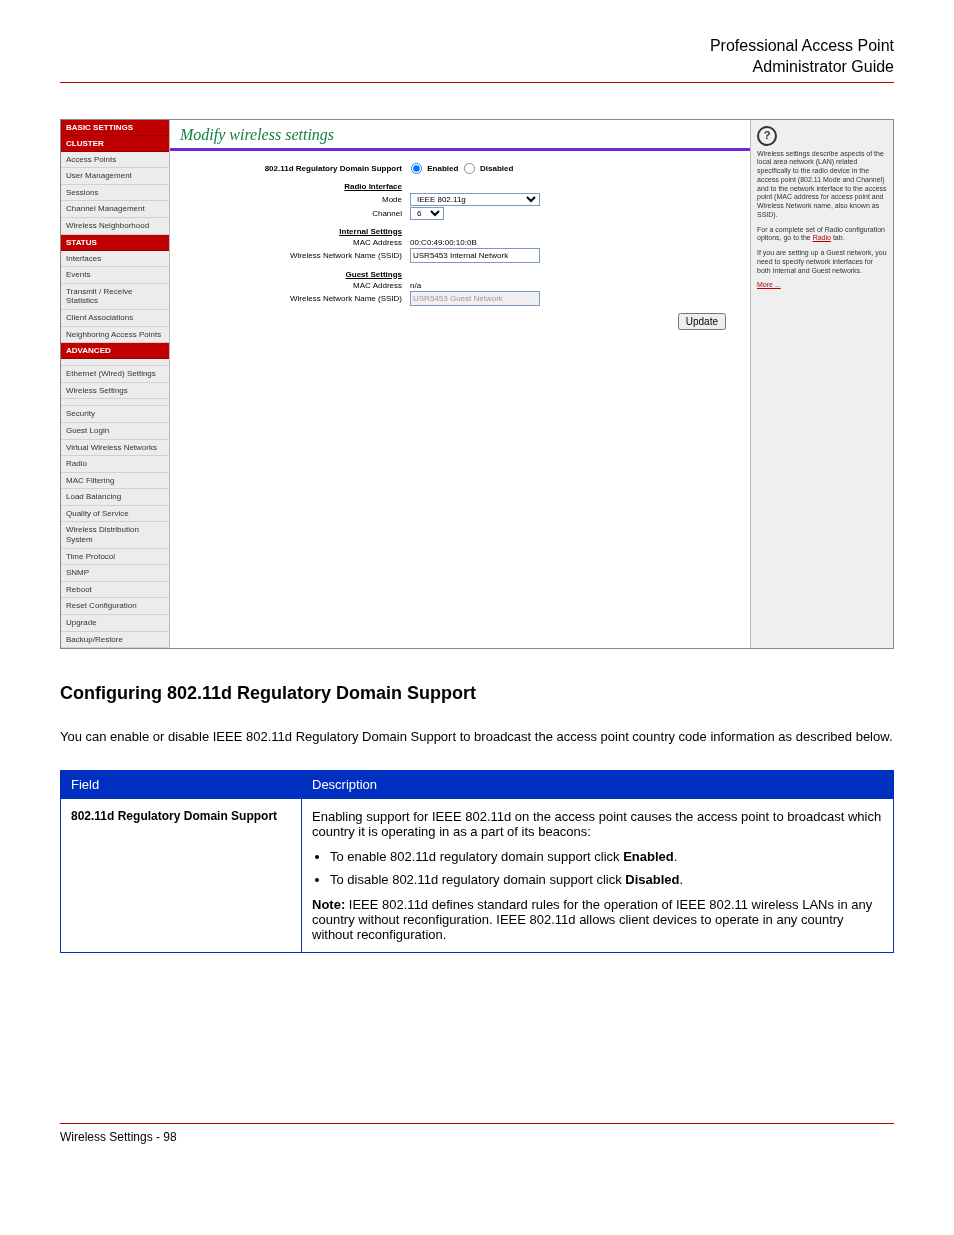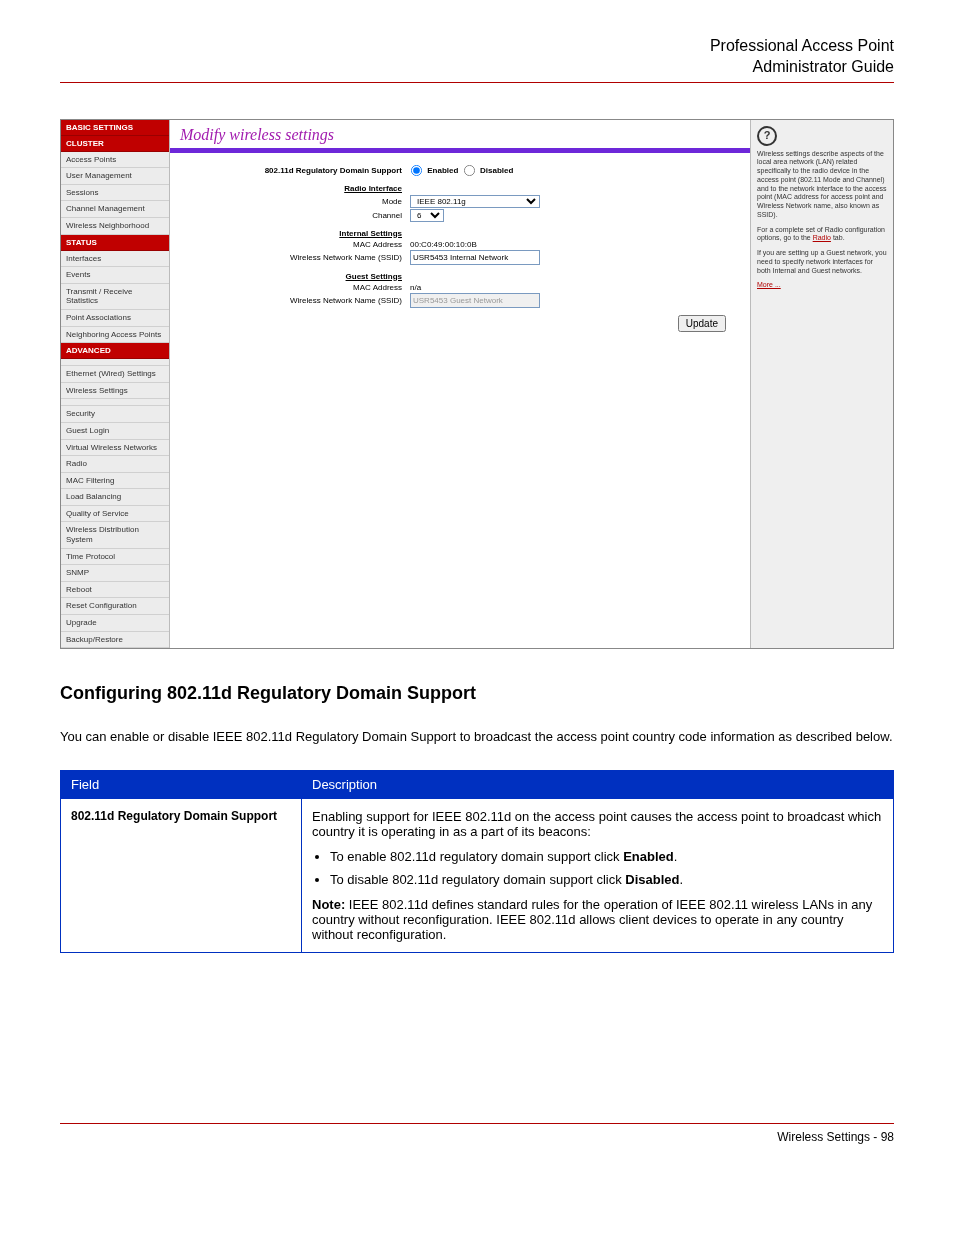--- a/index.html
+++ b/index.html
@@ -4,21 +4,21 @@
 <style>
   body{margin:0;font-family:Arial,Helvetica,sans-serif;font-size:12px;color:#000;background:#fff}
   .page{width:954px;margin:0 auto;padding:36px 60px 0 60px;box-sizing:border-box}
   .doc-header{text-align:right;font-size:16px;line-height:1.3;margin-bottom:4px}
   .red-rule{border:0;border-top:1px solid #b00000;margin:0 0 36px 0}
   .screenshot{border:1px solid #888;display:flex;background:#fff;margin-bottom:34px}
   .sidebar{width:108px;background:#fff;font-size:8px}
   .sb-hdr{background:#c00000;color:#fff;font-weight:bold;padding:3px 5px;font-size:8px;border-bottom:1px solid #9a0000}
   .sb-item{background:#ececec;color:#333;padding:3px 5px;border-bottom:1px solid #d0d0d0;font-size:8px;line-height:1.2}
   .main{flex:1;background:#fff;border-left:1px solid #bbb;border-right:1px solid #bbb;padding:0}
-  .main-title{font-style:italic;color:#a21caf;font-size:16px;padding:6px 10px 4px;border-bottom:5px solid #6d28d9;font-family:Georgia,serif}
+  .main-title{font-style:italic;color:#15803d;font-size:16px;padding:6px 10px 4px;border-bottom:3px solid #6d28d9;font-family:Georgia,serif}
   .form-area{padding:10px 12px 10px 12px;font-size:8px;color:#000}
   .frow{display:flex;align-items:center;margin:1px 0}
   .flab{width:220px;text-align:right;padding-right:8px;font-size:8px}
   .flab b{font-weight:bold}
   .fval{font-size:8px}
   .fval input[type=radio]{vertical-align:middle;margin:0 2px 0 0;transform:scale(.85)}
   .sel{font-size:8px;border:1px solid #7a9ac0;background:#fff;padding:0 2px;height:13px}
   .txt{font-size:8px;border:1px solid #7a9ac0;padding:1px 2px;height:11px;width:124px;background:#fff}
   .txt.disabled{background:#f0f0f0;color:#999}
   .sect{text-align:right;width:220px;font-weight:bold;text-decoration:underline;font-size:8px;padding:6px 8px 1px 0}
@@ -30,21 +30,21 @@
   h2.sec{font-size:18px;font-weight:bold;margin:0 0 24px 0}
   p.body{font-size:13px;line-height:1.35;margin:0 0 24px 0}
   table.desc{width:100%;border-collapse:collapse;font-size:13px}
   table.desc th{background:#0030c0;color:#fff;text-align:left;font-weight:normal;padding:6px 10px;border:1px solid #0030c0}
   table.desc td{border:1px solid #0030c0;padding:10px 10px;vertical-align:top}
   table.desc td.f{font-weight:bold;font-size:12px;width:220px}
   table.desc ul{margin:10px 0;padding-left:18px}
   table.desc li{margin:8px 0}
   .footer{margin-top:170px;padding-bottom:24px}
   .footer hr{border:0;border-top:1px solid #b00000;margin:0 0 6px 0}
-  .footer .txtf{text-align:right;font-size:12px}
+  .footer .txtf{font-size:12px}
 </style>
 </head>
 <body>
 
 <div class="page">
   <div class="doc-header">
     <div>Professional Access Point</div>
     <div>Administrator Guide</div>
   </div>
   <hr class="red-rule">
@@ -55,21 +55,21 @@
       <div class="sb-hdr">CLUSTER</div>
       <div class="sb-item">Access Points</div>
       <div class="sb-item">User Management</div>
       <div class="sb-item">Sessions</div>
       <div class="sb-item">Channel Management</div>
       <div class="sb-item">Wireless Neighborhood</div>
       <div class="sb-hdr">STATUS</div>
       <div class="sb-item">Interfaces</div>
       <div class="sb-item">Events</div>
       <div class="sb-item">Transmit / Receive Statistics</div>
-      <div class="sb-item">Point Associations</div>
+      <div class="sb-item">Client Associations</div>
       <div class="sb-item">Neighboring Access Points</div>
       <div class="sb-hdr">ADVANCED</div>
       <div style="height:6px;background:#ececec;border-bottom:1px solid #d0d0d0"></div>
       <div class="sb-item">Ethernet (Wired) Settings</div>
       <div class="sb-item">Wireless Settings</div>
       <div style="height:6px;background:#ececec;border-bottom:1px solid #d0d0d0"></div>
       <div class="sb-item">Security</div>
       <div class="sb-item">Guest Login</div>
       <div class="sb-item">Virtual Wireless Networks</div>
       <div class="sb-item">Radio</div>

